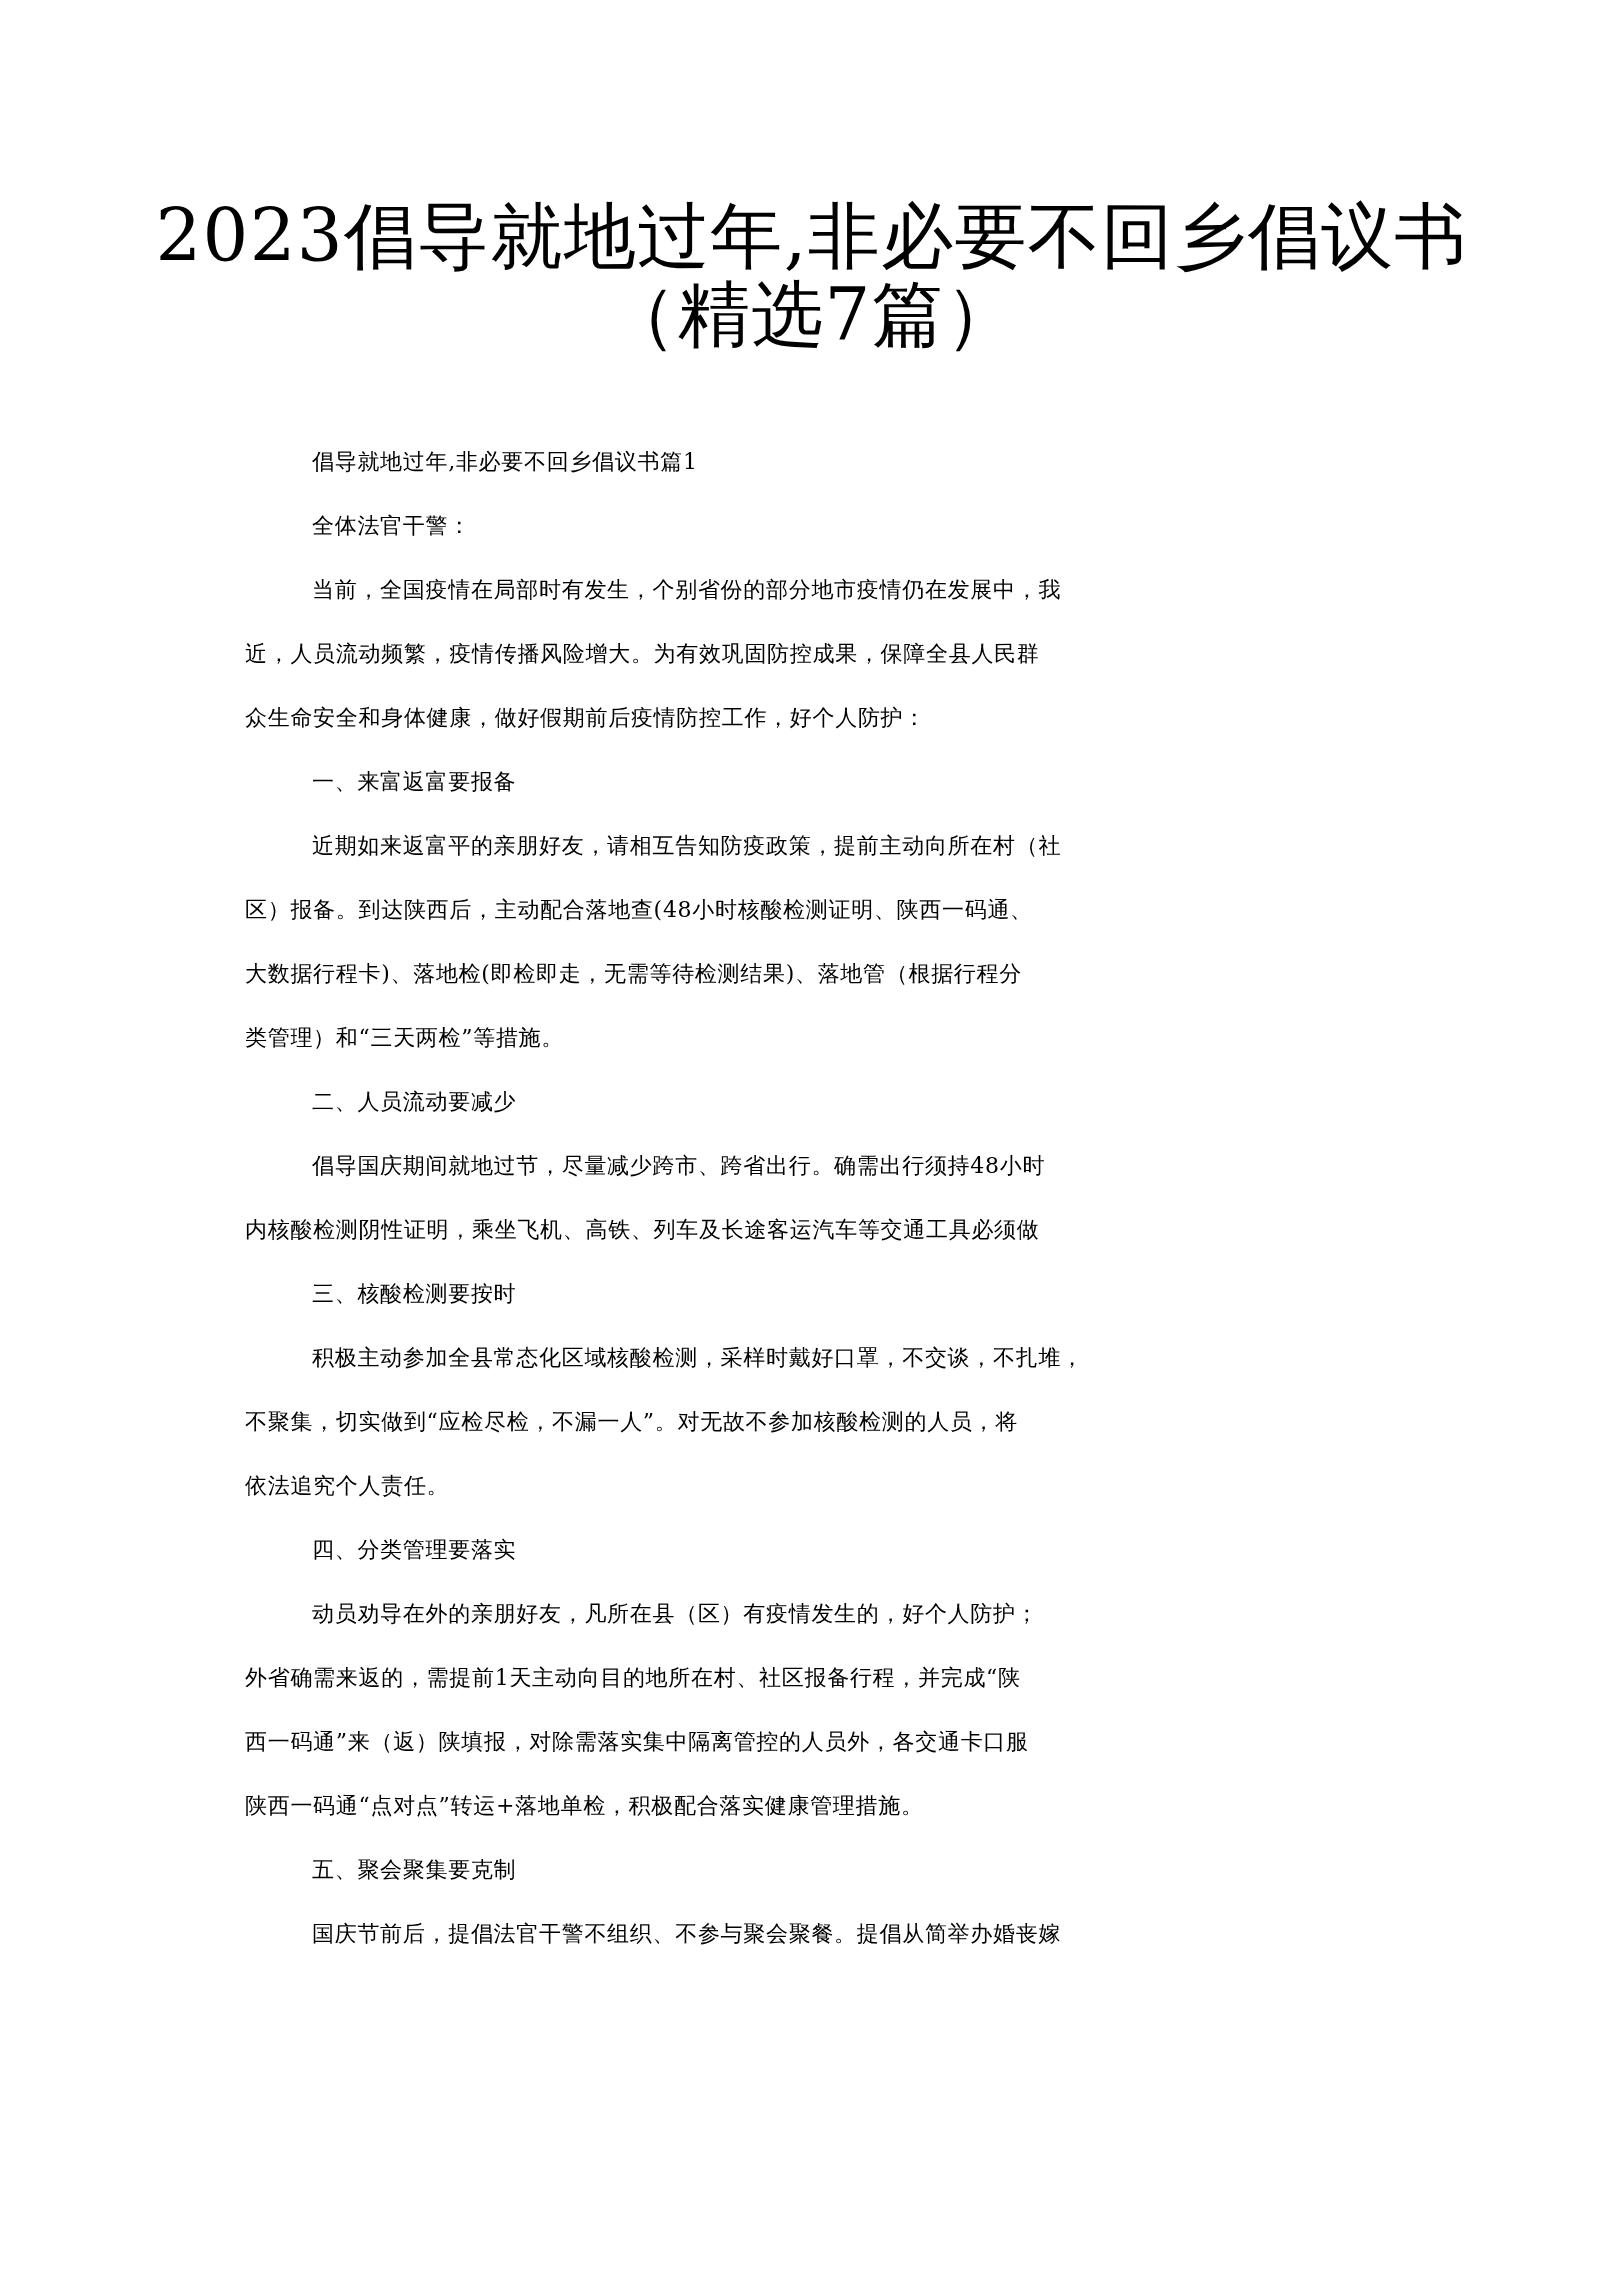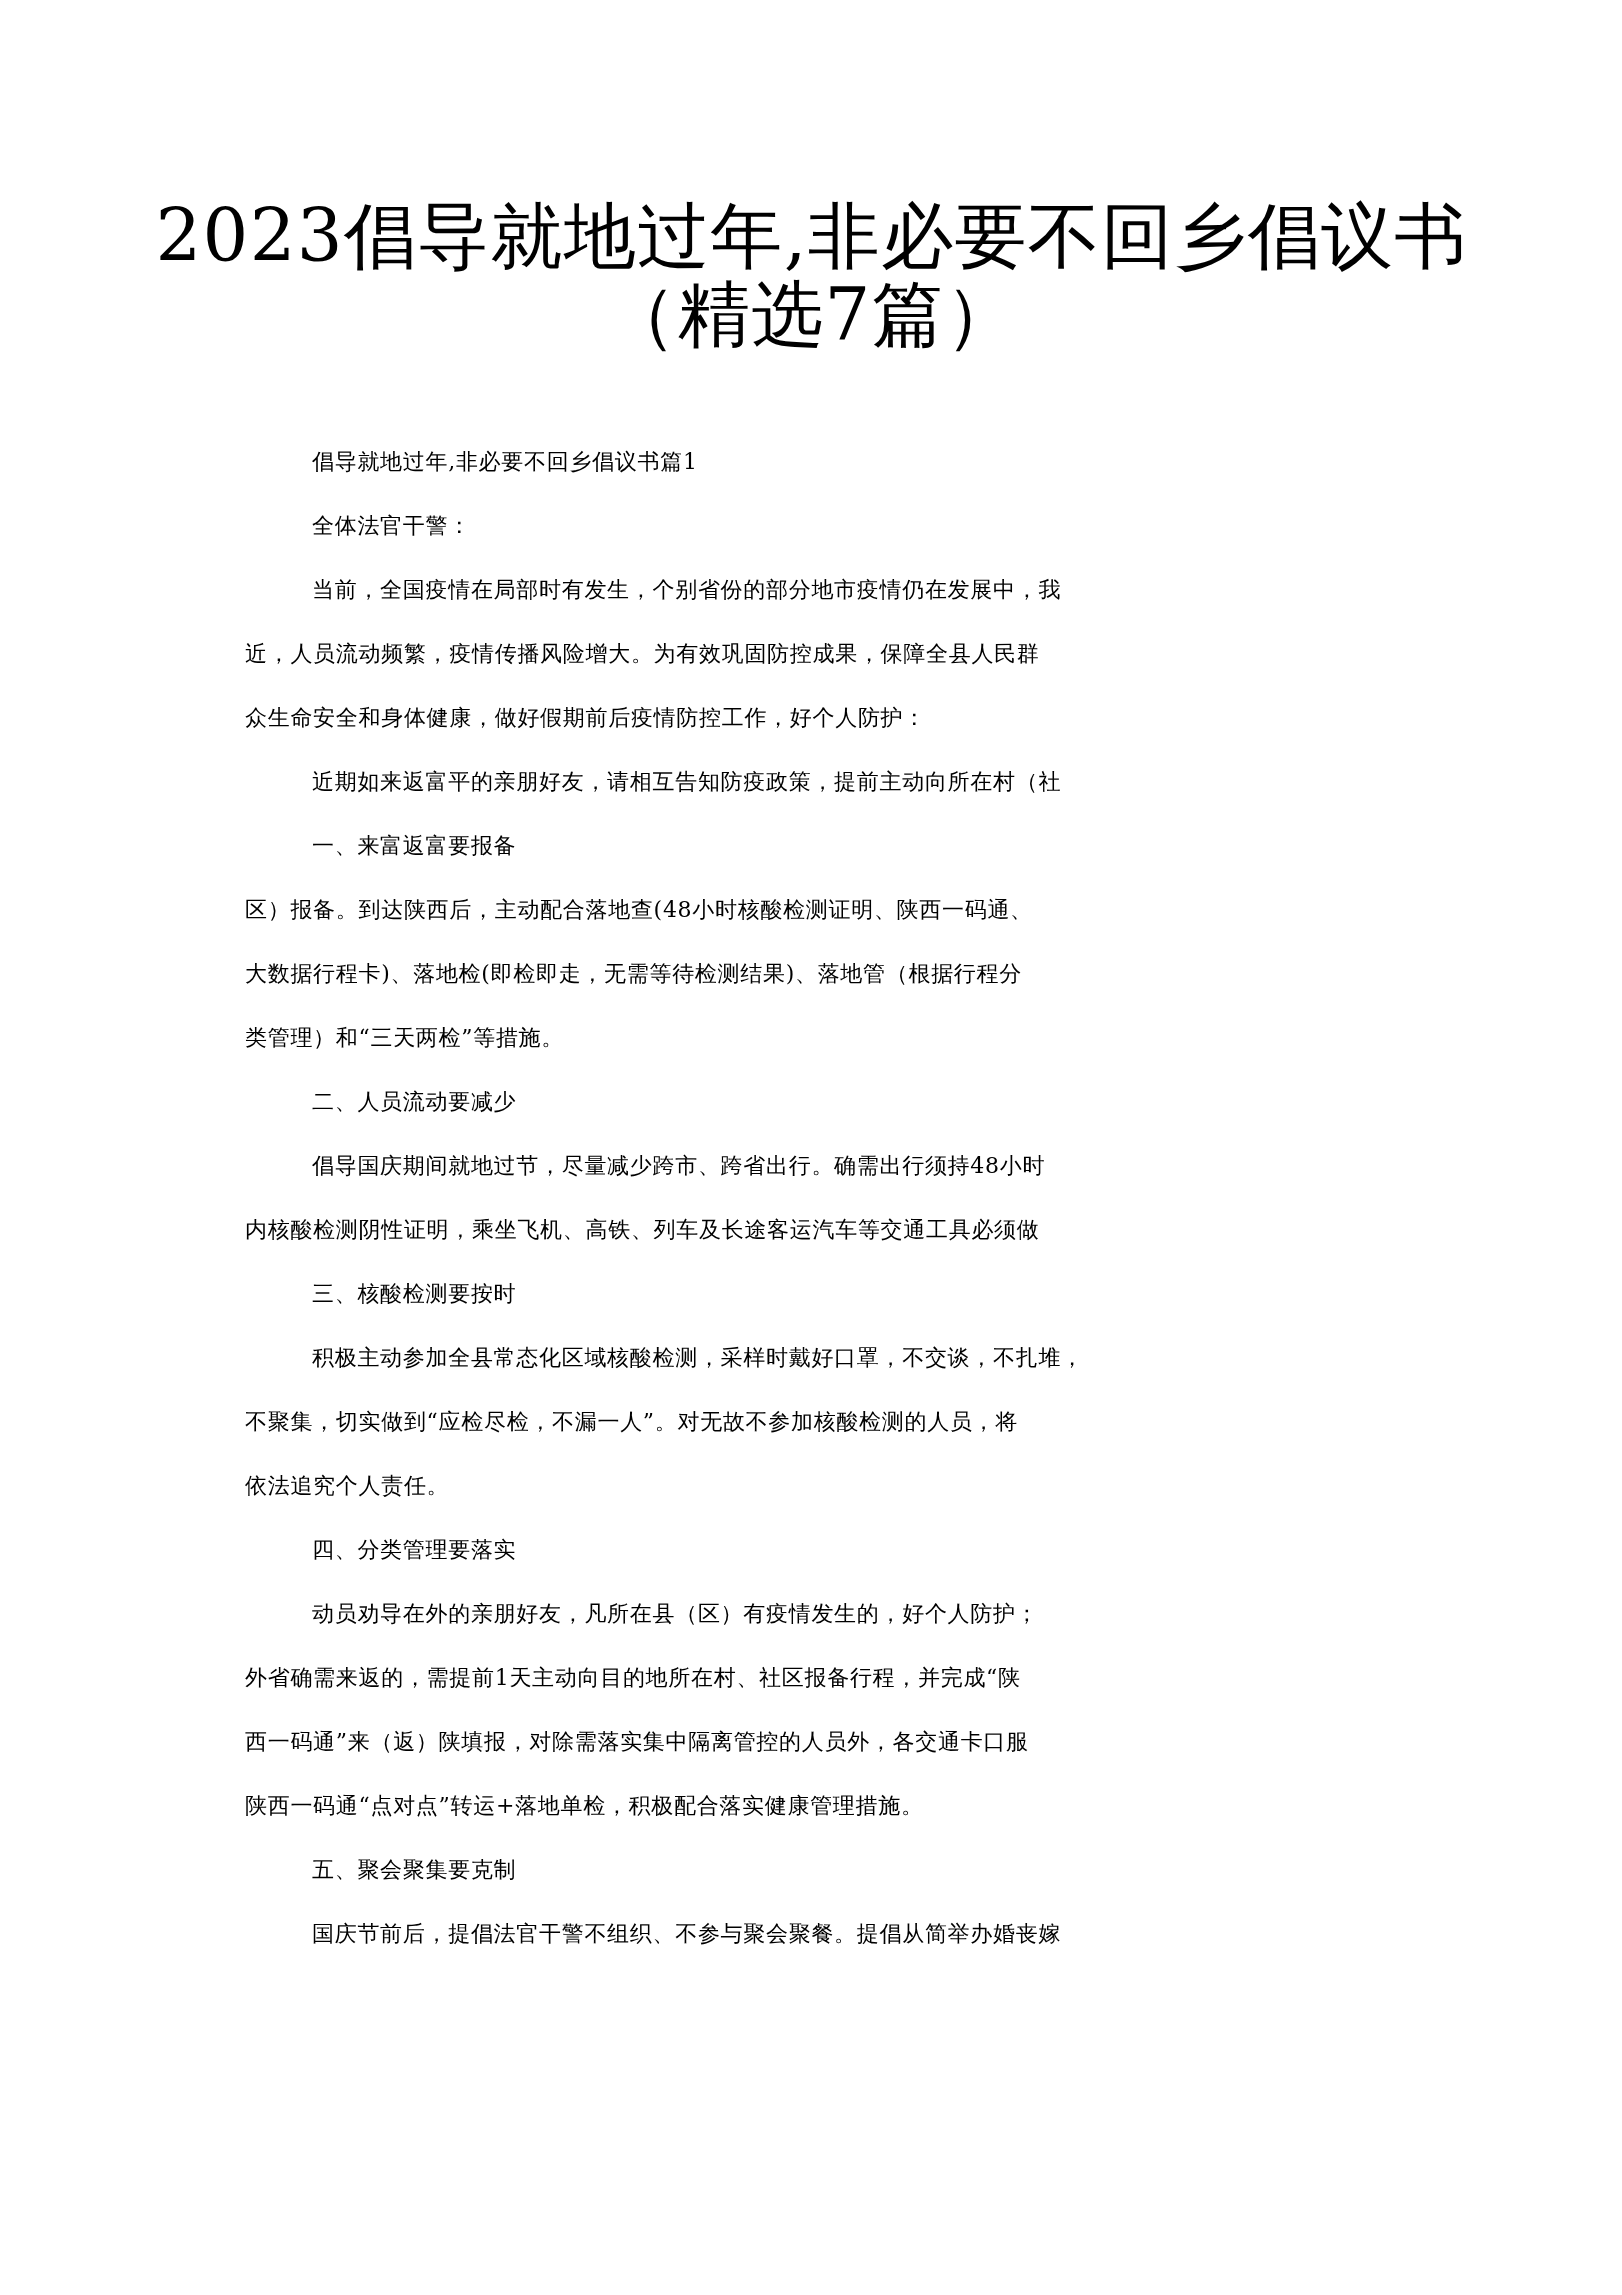--- a/index.html
+++ b/index.html
@@ -62,22 +62,22 @@
 
   <h1 class="title title-line-1">2023倡导就地过年,非必要不回乡倡议书</h1>
   <h1 class="title title-line-2">（精选7篇）</h1>
 
   <div class="body">
     <div class="line indent">倡导就地过年,非必要不回乡倡议书篇1</div>
     <div class="line indent">全体法官干警：</div>
     <div class="line indent">当前，全国疫情在局部时有发生，个别省份的部分地市疫情仍在发展中，我</div>
     <div class="line">近，人员流动频繁，疫情传播风险增大。为有效巩固防控成果，保障全县人民群</div>
     <div class="line">众生命安全和身体健康，做好假期前后疫情防控工作，好个人防护：</div>
+    <div class="line indent">一、来富返富要报备</div>
     <div class="line indent">近期如来返富平的亲朋好友，请相互告知防疫政策，提前主动向所在村（社</div>
-    <div class="line indent">一、来富返富要报备</div>
     <div class="line">区）报备。到达陕西后，主动配合落地查(48小时核酸检测证明、陕西一码通、</div>
     <div class="line">大数据行程卡)、落地检(即检即走，无需等待检测结果)、落地管（根据行程分</div>
     <div class="line">类管理）和“三天两检”等措施。</div>
     <div class="line indent">二、人员流动要减少</div>
     <div class="line indent">倡导国庆期间就地过节，尽量减少跨市、跨省出行。确需出行须持48小时</div>
     <div class="line">内核酸检测阴性证明，乘坐飞机、高铁、列车及长途客运汽车等交通工具必须做</div>
     <div class="line indent">三、核酸检测要按时</div>
     <div class="line indent">积极主动参加全县常态化区域核酸检测，采样时戴好口罩，不交谈，不扎堆，</div>
     <div class="line">不聚集，切实做到“应检尽检，不漏一人”。对无故不参加核酸检测的人员，将</div>
     <div class="line">依法追究个人责任。</div>

